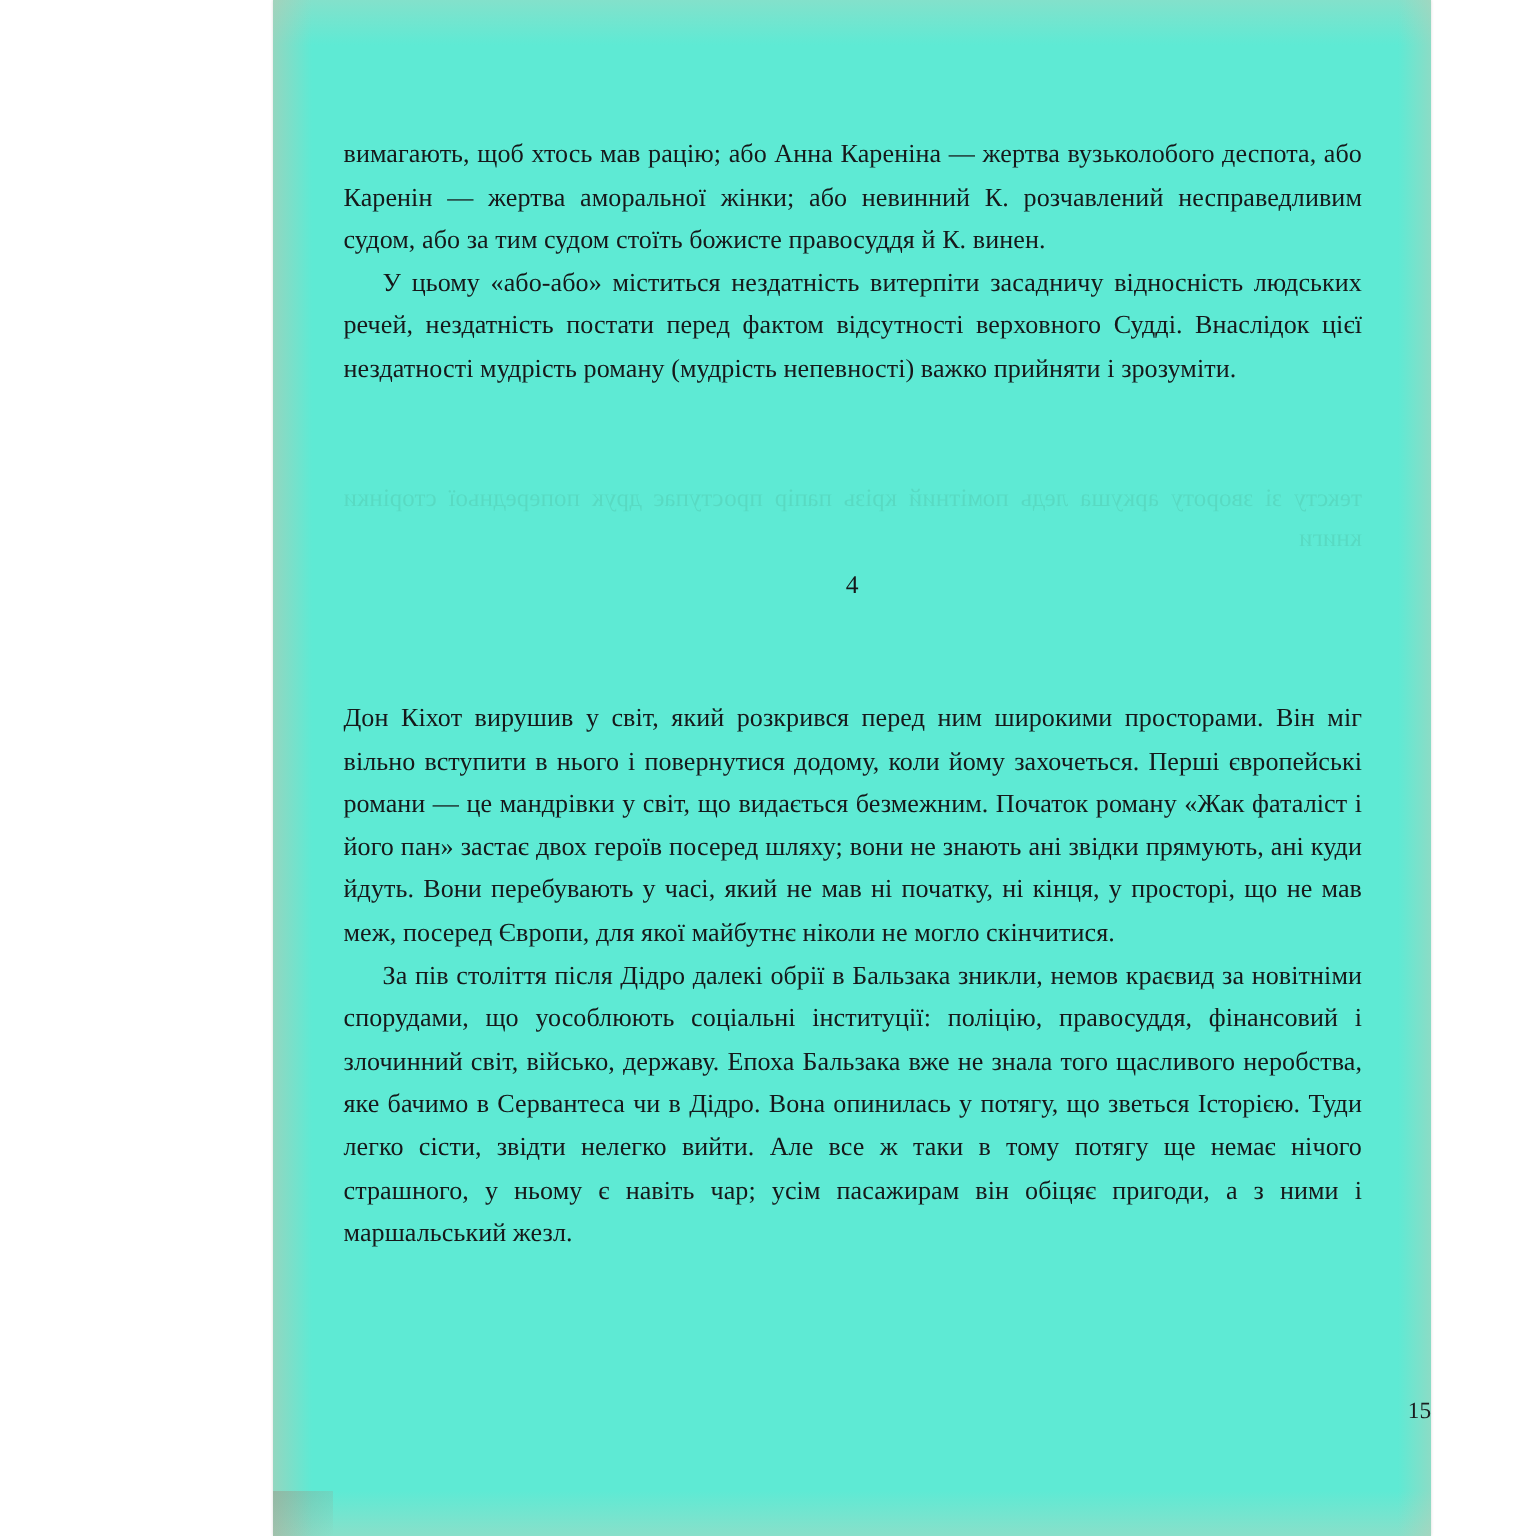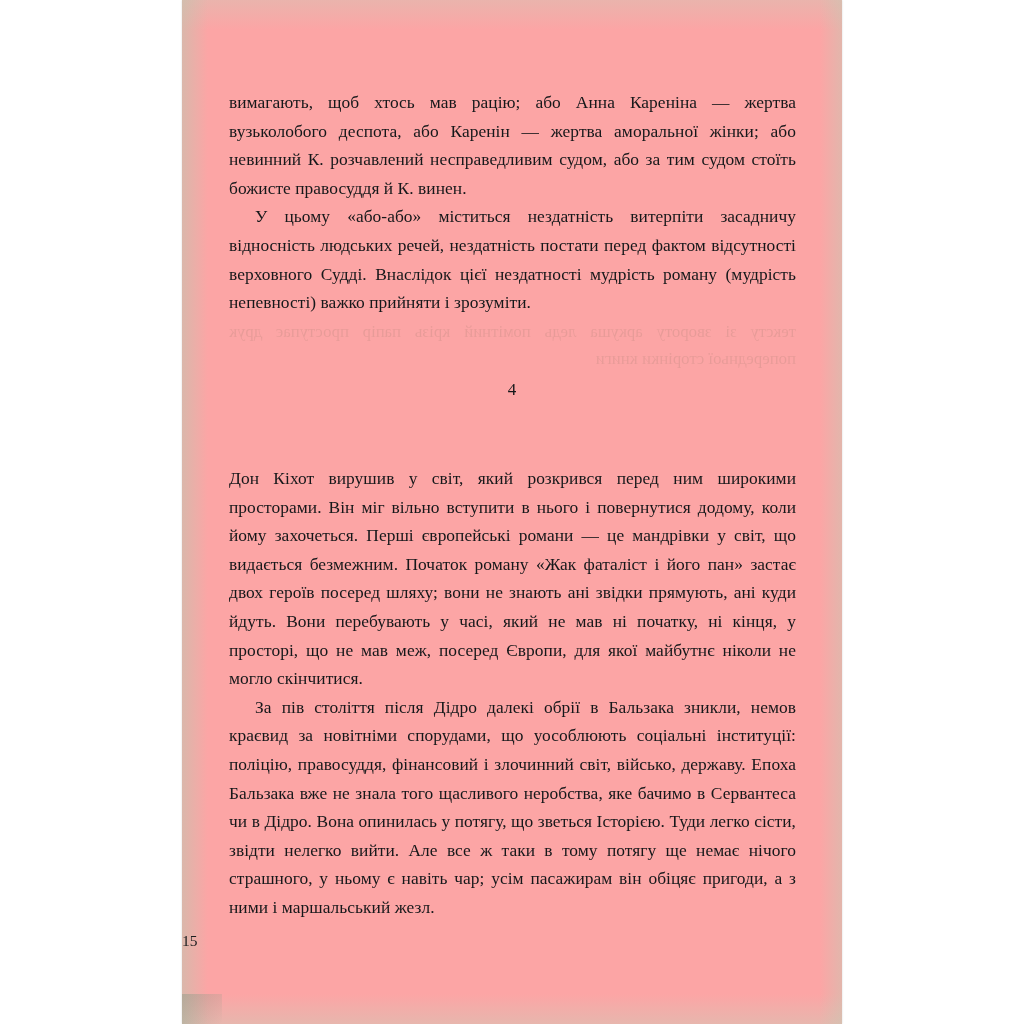--- a/index.html
+++ b/index.html
@@ -12,23 +12,23 @@
     background: #ffffff;
     font-family: "Liberation Serif", serif;
     overflow: hidden;
   }
 
   
   .page-photo {
     position: absolute;
     left: 182px;
     top: 0px;
-    width: 660px;
+    width: 772px;
     height: 1024px;
-    background: #fca5a5;
+    background: #5eead4;
     box-shadow: 0 0 2px rgba(0,0,0,0.15);
   }
 
   
   .paper-shade {
     position: absolute;
     inset: 0;
     background:
       linear-gradient(to right, rgba(190,198,175,0.55) 0px, rgba(233,239,221,0) 26px),
       linear-gradient(to left, rgba(195,203,180,0.45) 0px, rgba(233,239,221,0) 22px),
@@ -102,21 +102,21 @@
     right: 46px;
     top: 428px;
     margin-top: 36px;
   }
 
   .folio {
     position: absolute;
     left: 0;
     right: 0;
     bottom: 74px;
-    text-align: left;
+    text-align: right;
     font-size: 15.5px;
     color: #1b1d1f;
     font-family: "Liberation Serif", serif;
   }
 </style>
 </head>
 <body>
 
 <div class="page-photo">
   <div class="paper-shade"></div>

